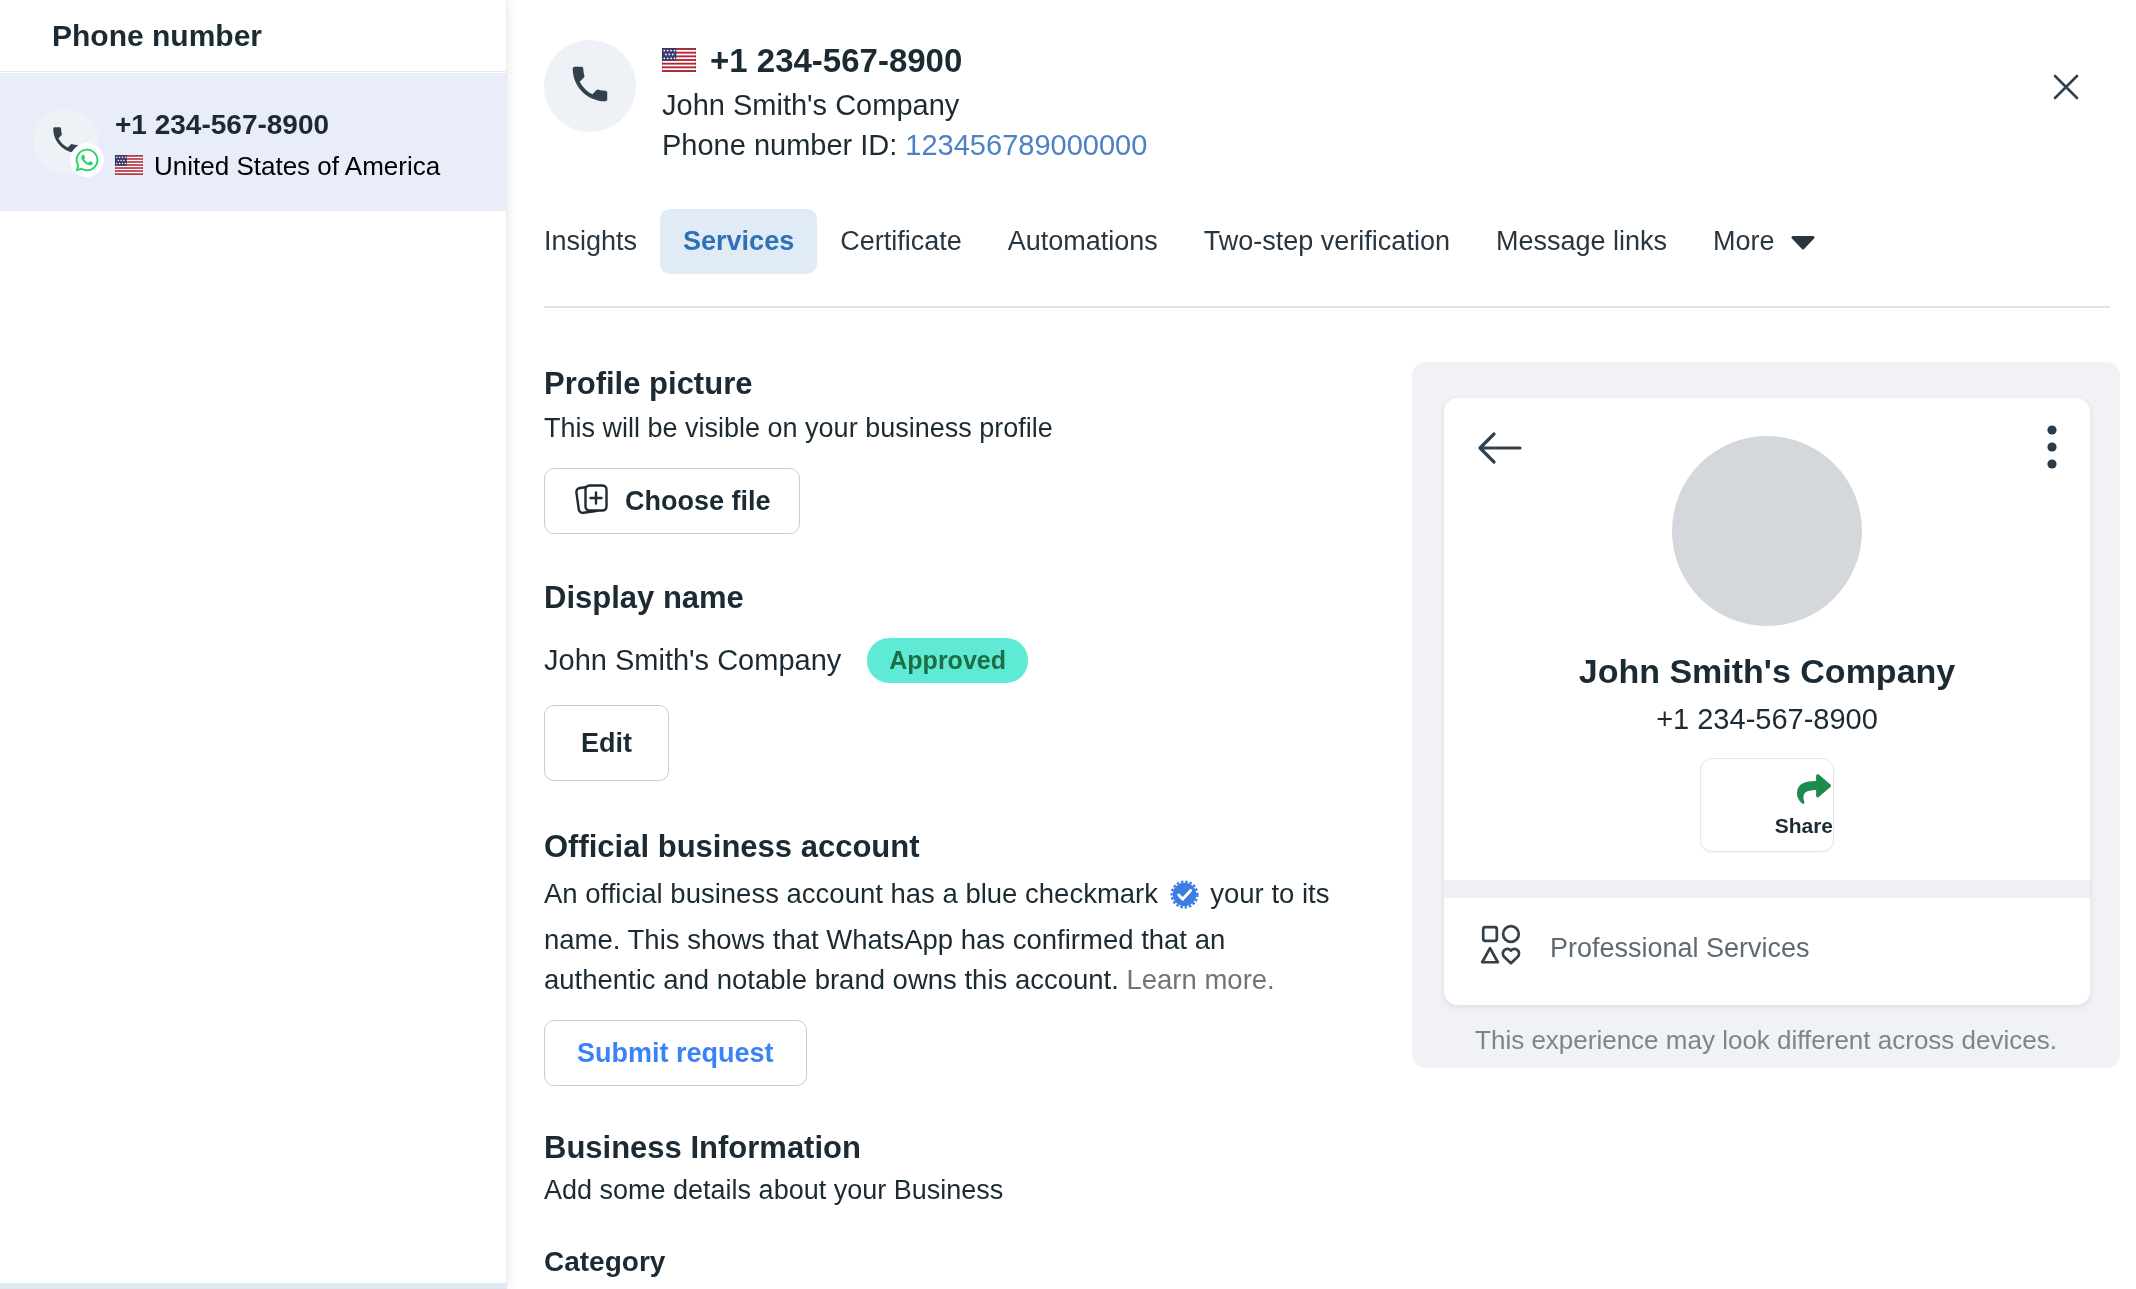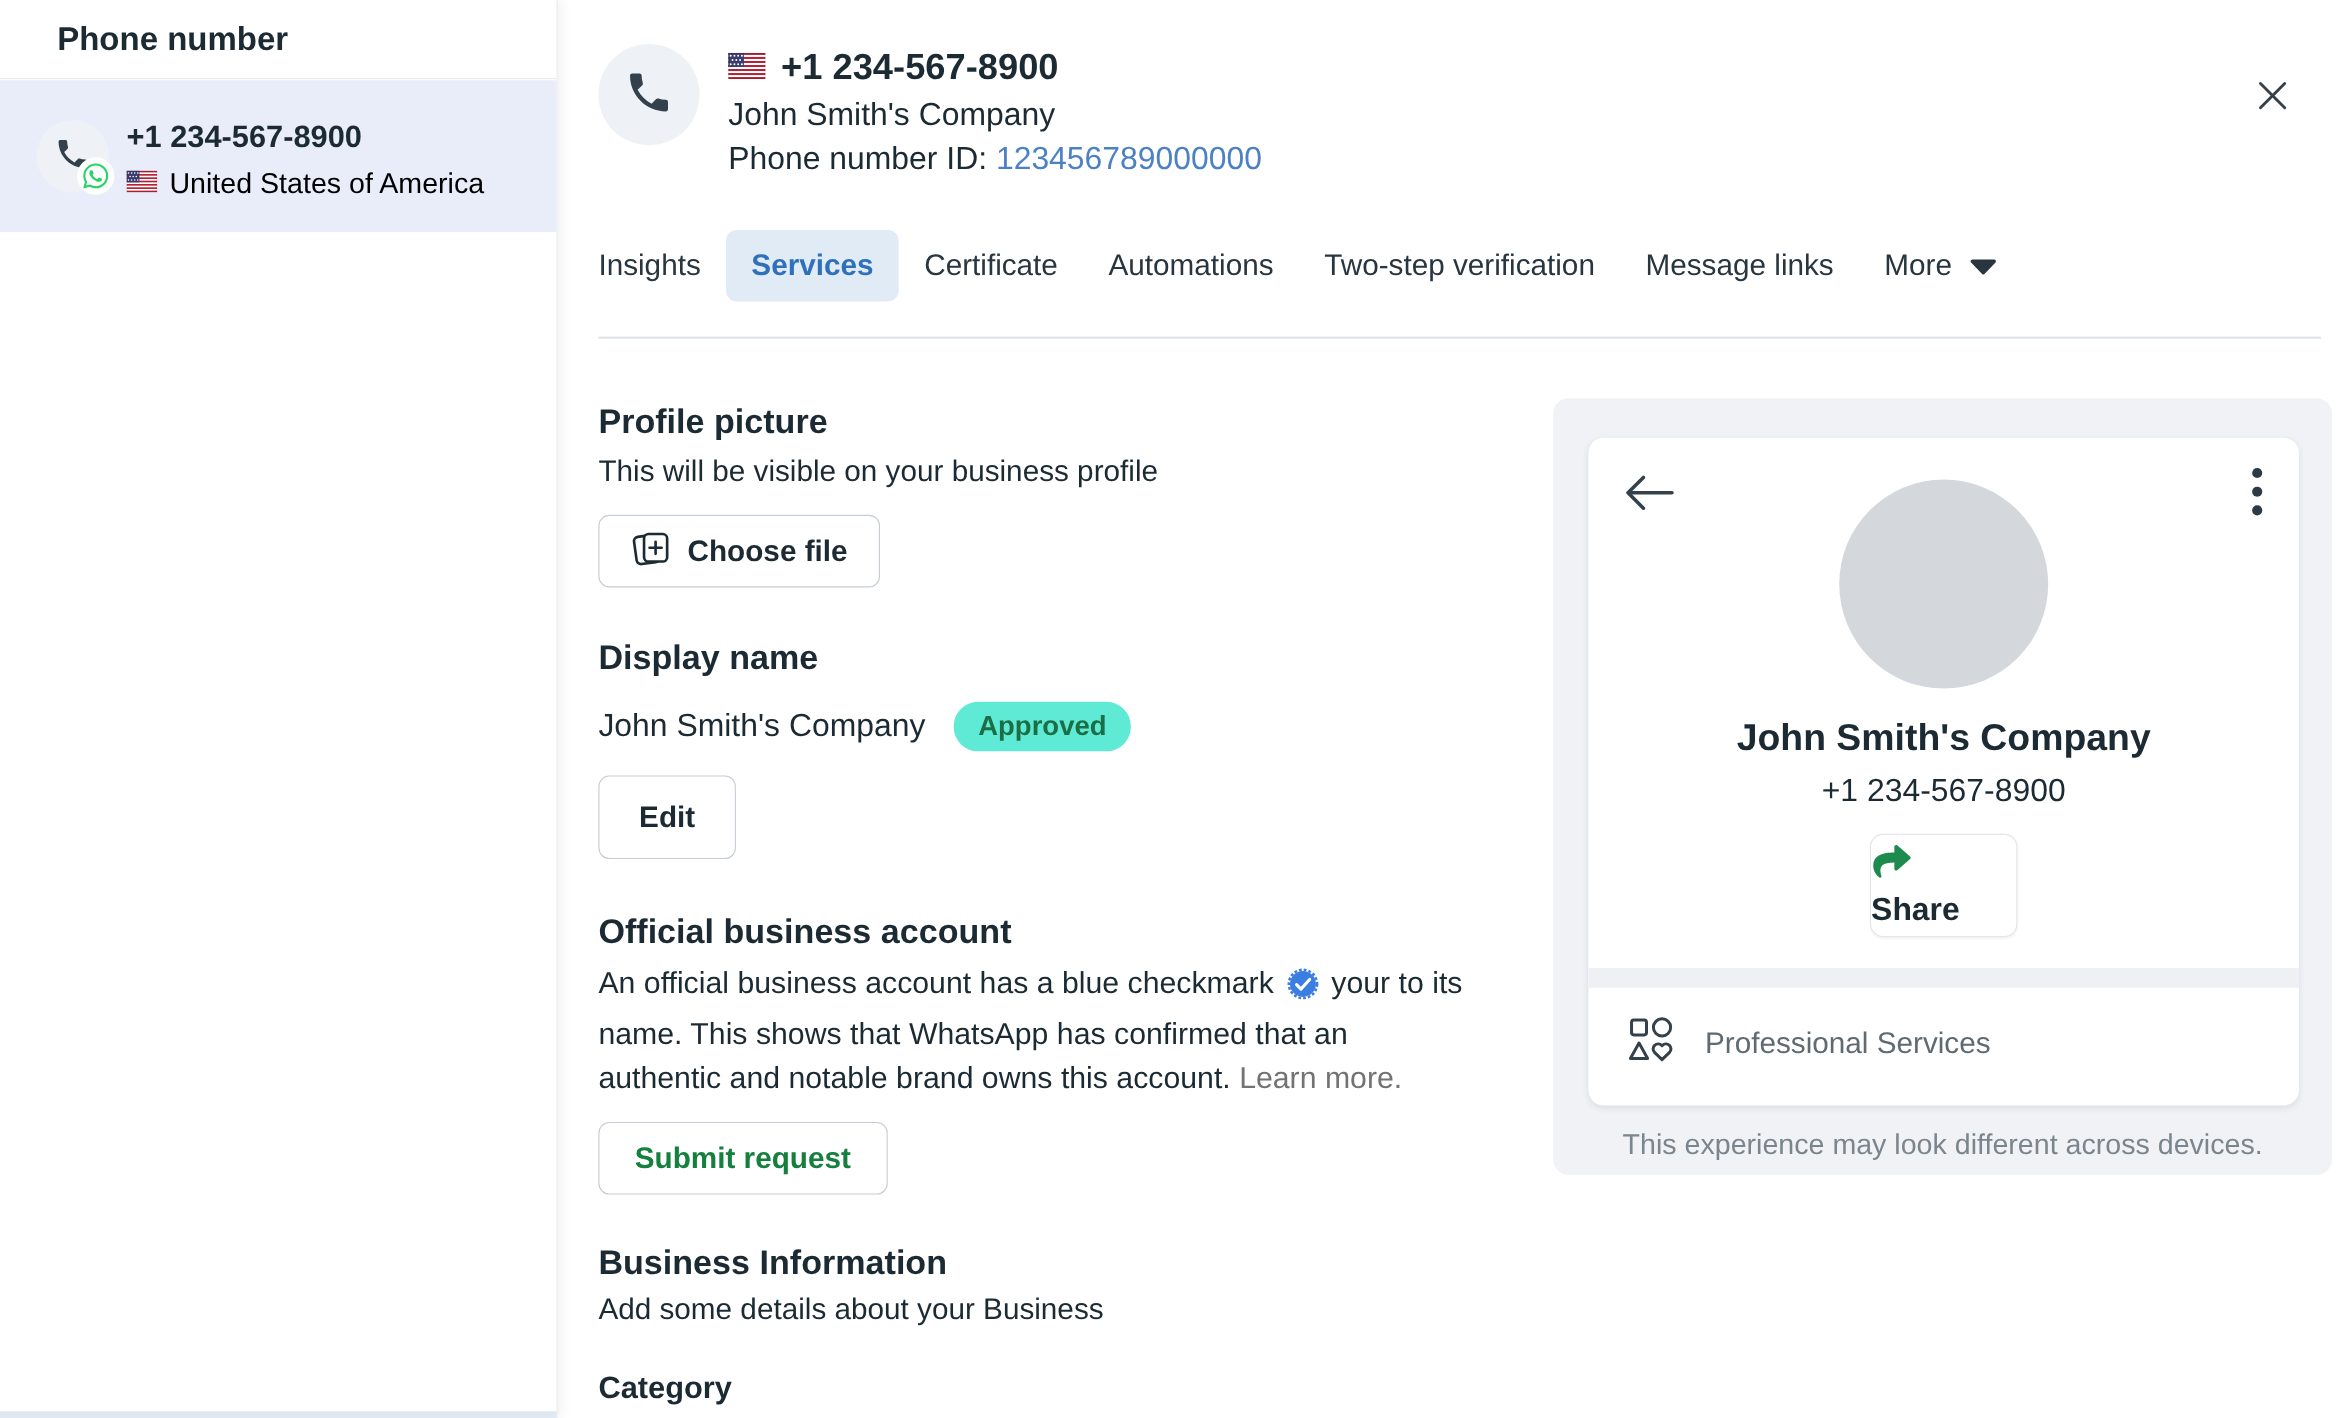--- a/index.html
+++ b/index.html
@@ -46,38 +46,38 @@
     background:#fff;font-size:27px;font-weight:600;color:#1c2b33;cursor:pointer;
     font-family:inherit;}
   .btn-choose{margin-top:24px;height:66px;padding:0 28px;}
   .dn-row{margin-top:22px;display:flex;align-items:center;gap:26px;font-size:29px;}
   .badge{background:#5eead4;color:#1b6e45;font-weight:700;font-size:25px;padding:8px 22px;border-radius:22px;}
   .btn-edit{margin-top:22px;height:76px;padding:0 36px;}
   .mt-oba{margin-top:48px;}
   .para{margin-top:9px;font-size:27.5px;line-height:40px;width:845px;}
   .para .vbadge{vertical-align:-6px;margin:0 4px;}
   .link{color:#737373;text-decoration:none;cursor:pointer;}
-  .btn-submit{margin-top:20px;height:66px;padding:0 32px;color:#15803d;}
+  .btn-submit{margin-top:20px;height:66px;padding:0 32px;color:#3b82f6;}
   .mt-bi{margin-top:44px;}
   .cat-label{margin-top:40px;font-size:28px;font-weight:700;}
   .select{margin-top:16px;width:832px;height:92px;border:2px solid #a9b2bb;border-radius:12px;
     display:flex;align-items:center;justify-content:space-between;padding:0 42px 0 40px;
     font-size:28px;background:#fff;cursor:pointer;box-sizing:border-box;}
   
   .preview{position:absolute;left:906px;top:362px;width:708px;height:706px;background:#f0f2f6;border-radius:14px;}
   .p-card{position:relative;margin:36px 30px 0 32px;background:#fff;border-radius:14px;
     box-shadow:0 2px 6px rgba(28,43,51,.10);overflow:hidden;}
   .p-back{position:absolute;left:28px;top:30px;}
   .p-kebab{position:absolute;right:32px;top:26px;}
   .p-avatar{width:190px;height:190px;border-radius:50%;background:#d4d8dc;margin:38px auto 0;}
   .p-name{margin-top:26px;text-align:center;font-size:34px;font-weight:700;}
   .p-phone{margin-top:12px;text-align:center;font-size:29px;}
   .p-share{margin:22px auto 28px;width:132px;height:92px;border:1.5px solid #e3e6ea;border-radius:12px;
-    display:flex;flex-direction:column;align-items:flex-start;justify-content:center;gap:3px;
-    font-size:29px;font-weight:600;background:#fff;box-shadow:0 1px 2px rgba(28,43,51,.05);}
+    display:flex;flex-direction:column;align-items:flex-end;justify-content:center;gap:3px;
+    font-size:21px;font-weight:600;background:#fff;box-shadow:0 1px 2px rgba(28,43,51,.05);}
   .p-band{height:18px;background:#eef0f4;}
   .p-cat{display:flex;align-items:center;gap:26px;padding:24px 34px 30px;font-size:27px;color:#5f6a73;}
   .p-note{margin-top:20px;text-align:center;font-size:26px;color:#7b858e;}
 </style>
 </head>
 <body>
 
 <div class="sidebar">
   <div class="sb-header">Phone number</div>
 

